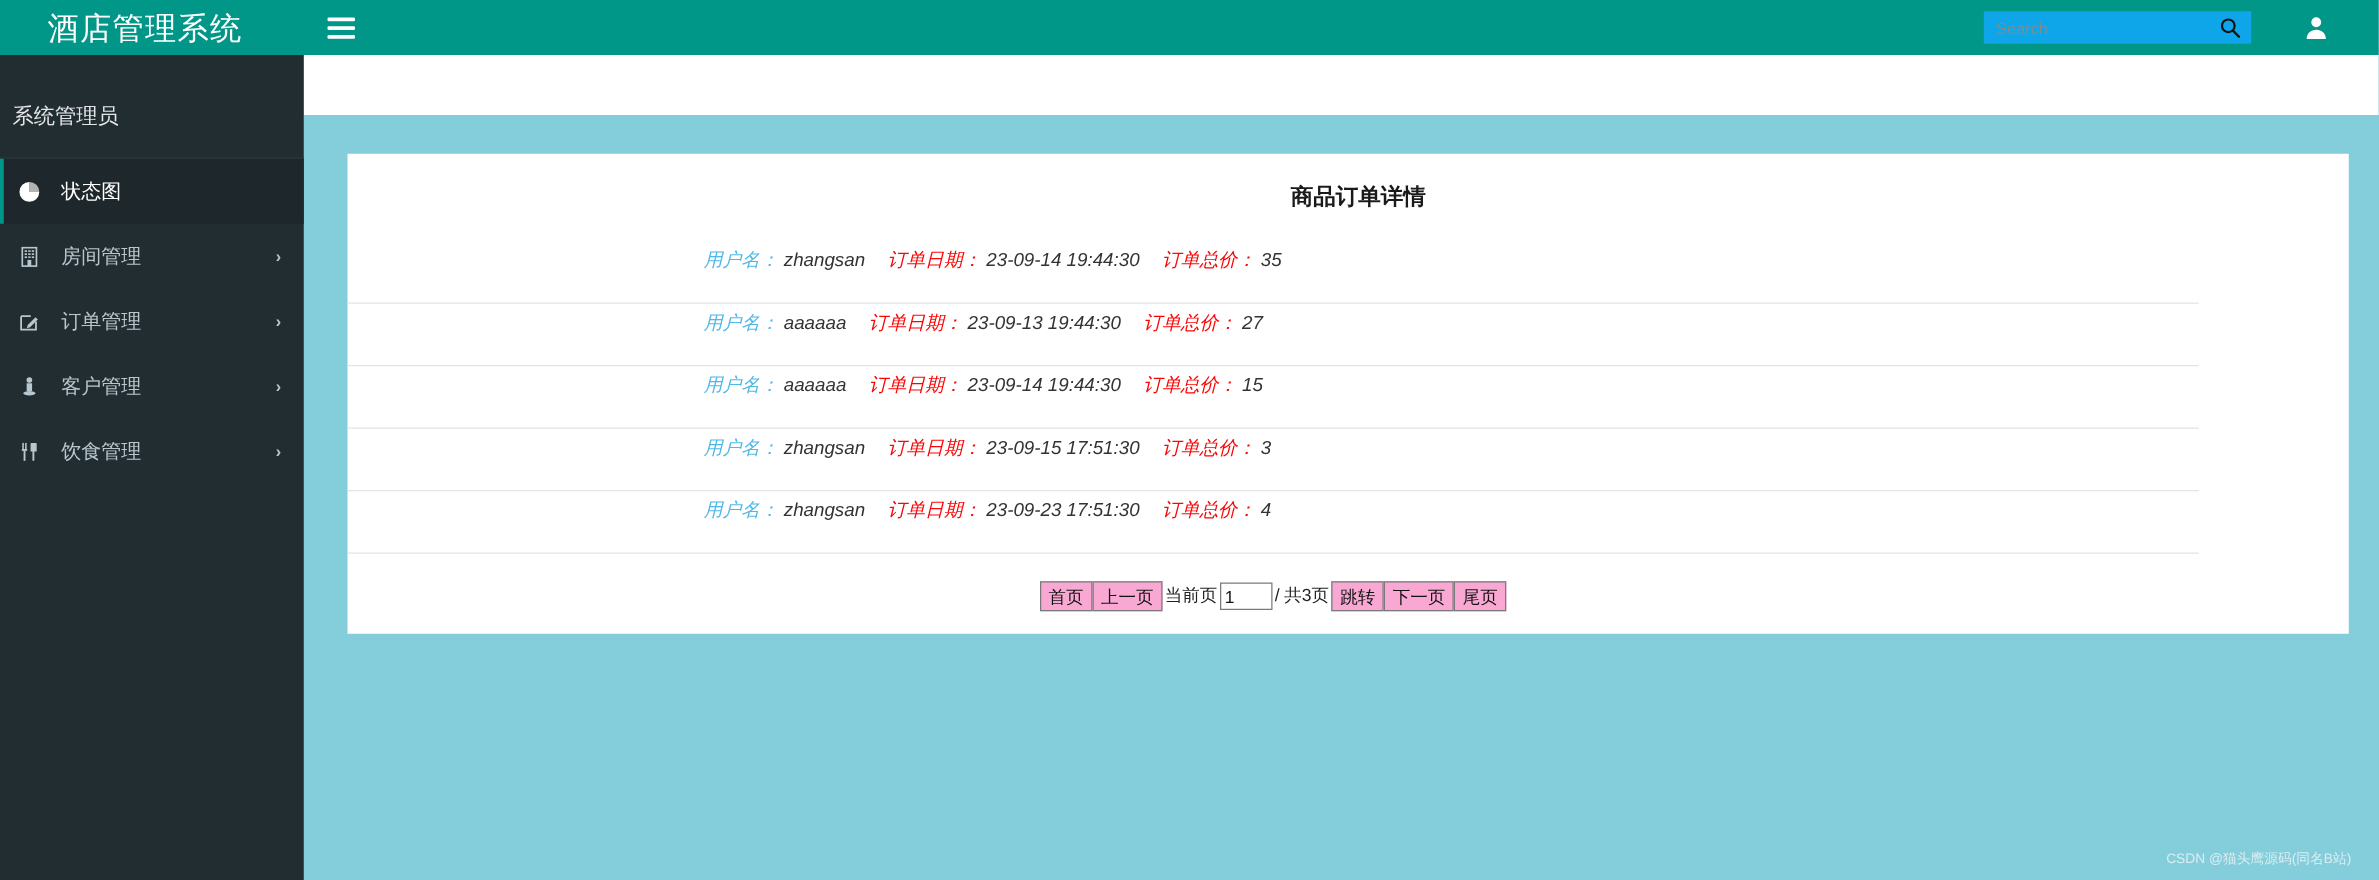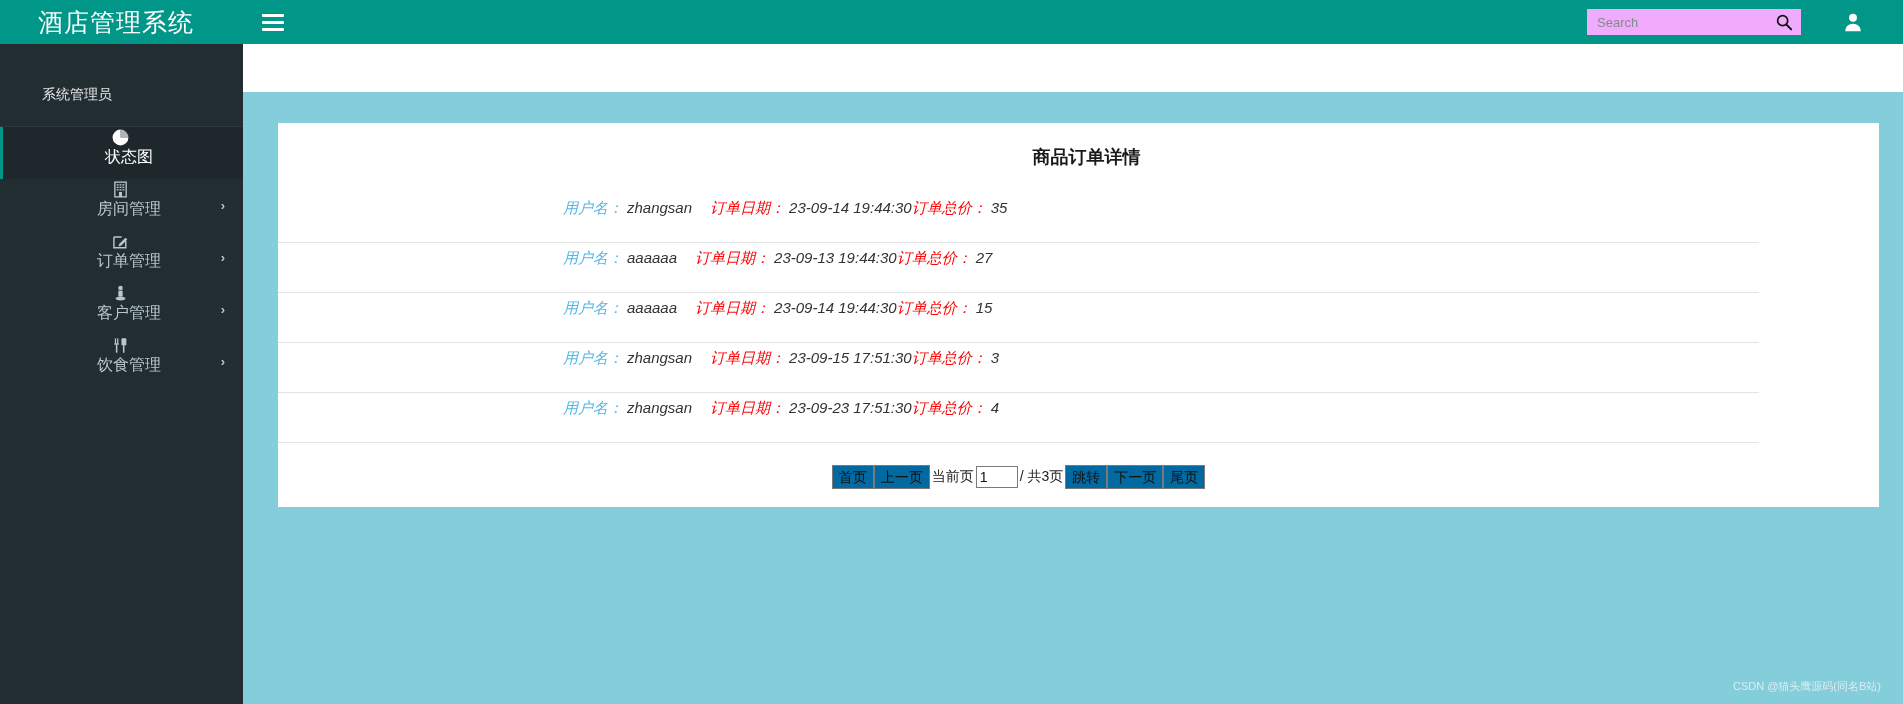--- a/index.html
+++ b/index.html
@@ -40,21 +40,21 @@
   }
   .hamburger i { display:block; height: 3px; background: #ffffff; border-radius: 1px; }
   .topbar-spacer { flex: 1 1 auto; }
   .search-wrap {
     position: relative;
     width: 214px; height: 26px;
     margin-right: 30px;
   }
   .search-input {
     width: 100%; height: 100%;
-    background: #f0abfc;
+    background: #0ea5e9;
     border: none; outline: none;
     padding: 0 30px 0 10px;
     font-size: 13px;
     color: #333;
     font-family: "Liberation Sans", sans-serif;
   }
   .search-input::placeholder { color: #808c8b; }
   .search-icon {
     position: absolute; right: 8px; top: 4px;
     width: 18px; height: 18px;
@@ -75,34 +75,32 @@
     z-index: 9;
   }
   .sidebar-user {
     height: 83px;
     display: flex; align-items: flex-end;
     padding: 0 0 22px 10px;
     border-bottom: 1px solid #2b3a41;
   }
   .sidebar-user-name {
     color: #e3e6e8;
-    font-size: 14px;
-    margin-left: 32px;
+    font-size: 17px;
   }
   .menu { list-style: none; }
   .menu-item {
     position: relative;
     height: 52px;
     display: flex; align-items: center;
     padding-left: 12px;
     color: #b8c7ce;
     font-size: 16px;
     cursor: pointer;
     border-left: 3px solid transparent;
-    flex-direction: column;
   }
   .menu-item.active {
     background: #1e282c;
     color: #ffffff;
     border-left-color: #009688;
   }
   .menu-icon {
     width: 26px; height: 20px;
     display: inline-flex; align-items: center; justify-content: flex-start;
     margin-right: 8px;
@@ -151,34 +149,34 @@
     padding-left: 285px;
     display: flex;
     align-items: baseline;
     font-size: 15px;
     white-space: nowrap;
     font-style: italic;
   }
   .lbl-user { color: #4fb8e8; margin-right: 4px; }
   .val-user { color: #333333; margin-right: 18px; }
   .lbl-date { color: #fb0505; margin-right: 4px; }
-  .val-date { color: #333333; margin-right: 0; }
+  .val-date { color: #333333; margin-right: 18px; }
   .lbl-total { color: #fb0505; margin-right: 4px; text-align: right; }
   .val-total { color: #333333; }
 
   .pagination {
     display: flex; justify-content: center; align-items: center;
     margin-top: 22px;
     padding-right: 120px;
     font-size: 14px;
     color: #222;
   }
   .page-btn {
     border: 1px solid #7a7a7a;
-    background: #0369a1;
+    background: #f9a8d4;
     padding: 2px 6px;
     margin: 0;
     font-size: 14px;
     color: #111;
     cursor: pointer;
     font-family: "Liberation Sans", sans-serif;
     line-height: 18px;
   }
   .page-text { padding: 0 2px; }
   .page-input {

